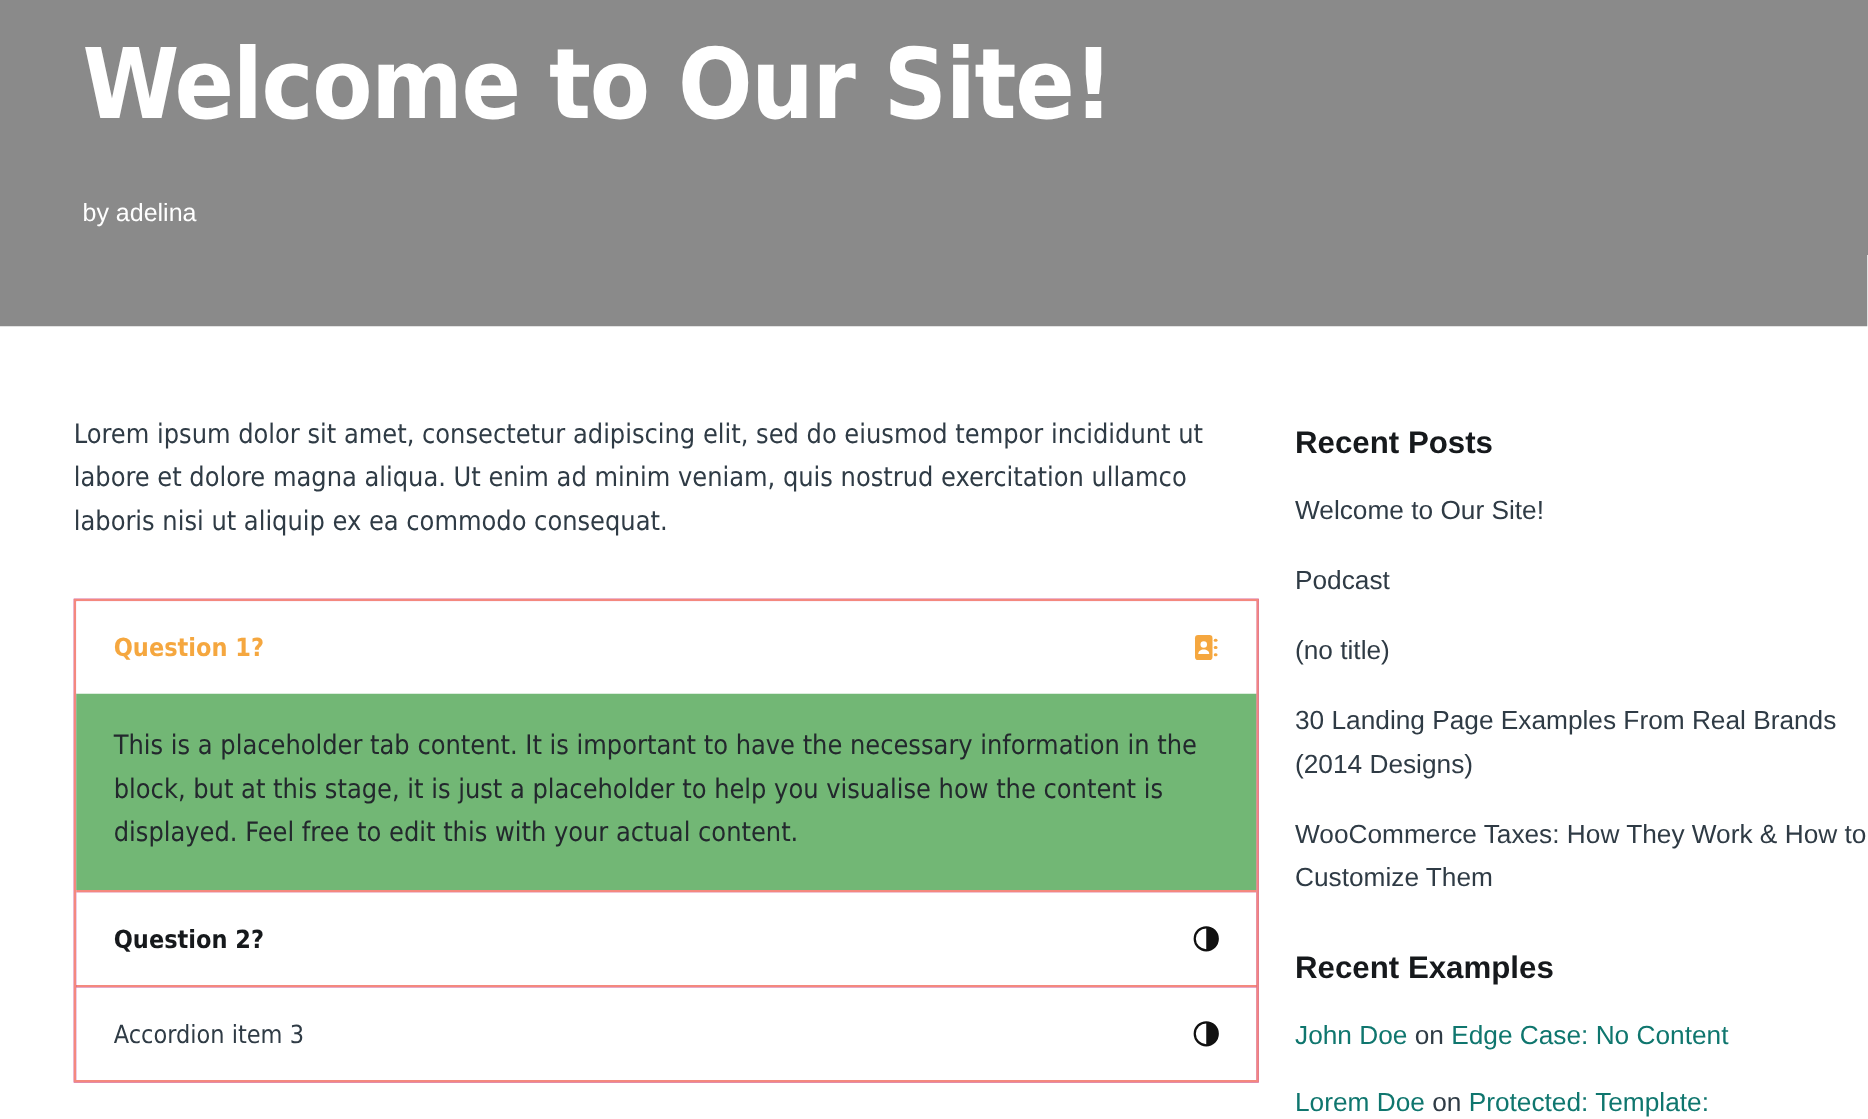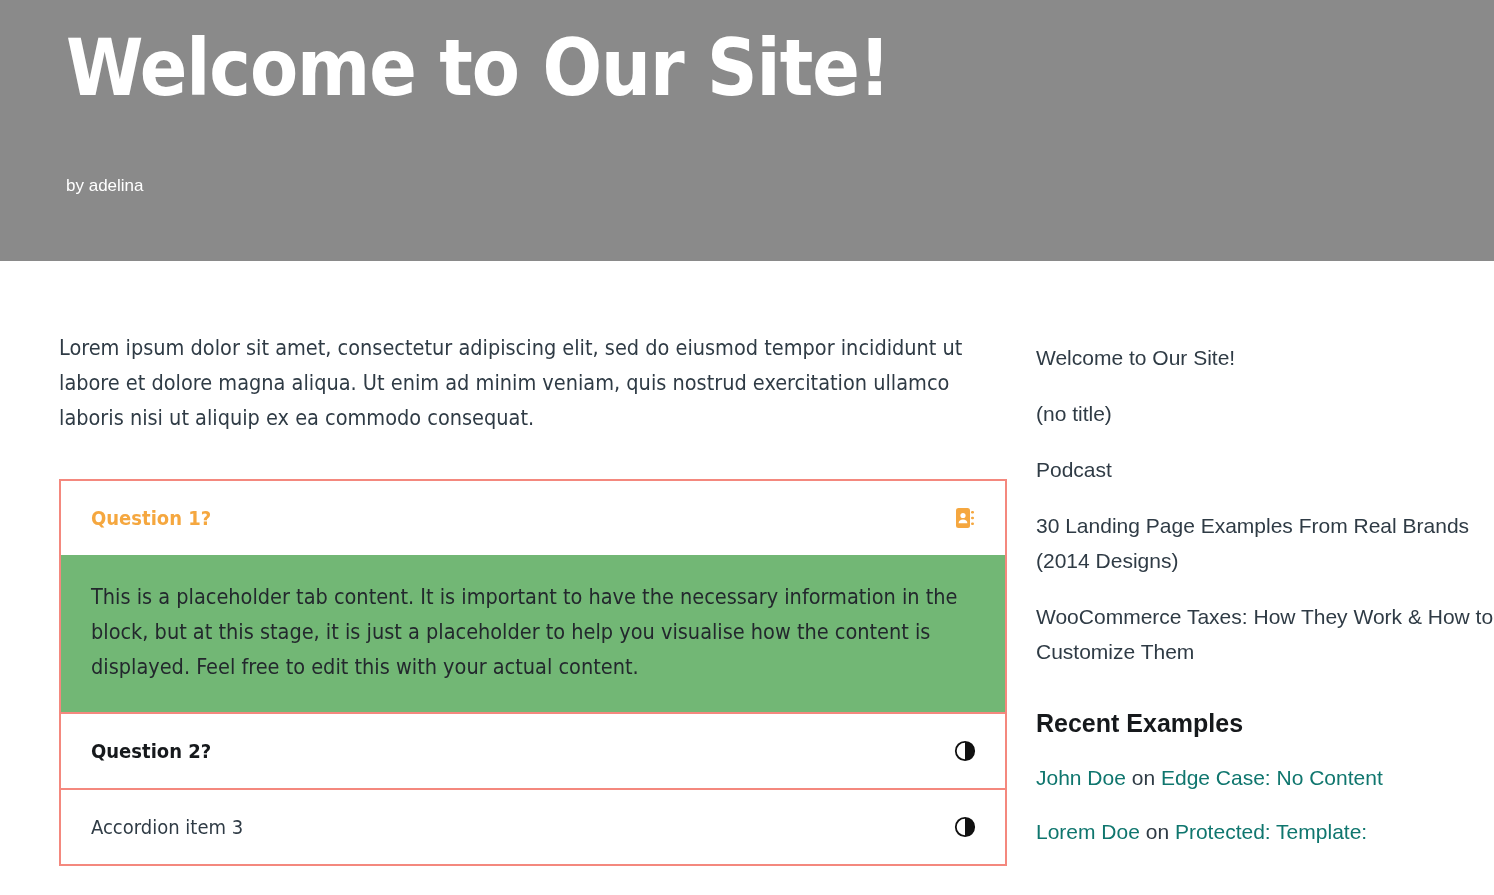--- a/index.html
+++ b/index.html
@@ -29,22 +29,22 @@
     font-weight: bold;
     font-size: 78px;
     line-height: 108px;
     letter-spacing: -1px;
     color: #ffffff;
     white-space: nowrap;
   }
   .site-byline {
     position: absolute;
     left: 66px;
-    top: 176px;
-    font-size: 17px;
+    top: 160px;
+    font-size: 20px;
     color: #ffffff;
     font-family: "Liberation Sans", sans-serif;
   }
 
   
   .page-body {
     display: flex;
     align-items: flex-start;
     padding-top: 69px;
   }
@@ -233,24 +233,25 @@
           </span>
         </div>
       </div>
 
     </div>
   </main>
 
   <aside class="sidebar-col">
 
     <section class="widget">
+      <h2 class="widget-title">Recent Posts</h2>
       <ul class="widget-list">
         <li><a class="post-link">Welcome to Our Site!</a></li>
+        <li><a class="post-link">Podcast</a></li>
         <li><a class="post-link">(no title)</a></li>
-        <li><a class="post-link">Podcast</a></li>
         <li><a class="post-link">30 Landing Page Examples From Real Brands (2014 Designs)</a></li>
         <li><a class="post-link">WooCommerce Taxes: How They Work &amp; How to Customize Them</a></li>
       </ul>
     </section>
 
     <section class="widget">
       <h2 class="widget-title">Recent Examples</h2>
       <ul class="widget-list comments-list">
         <li>
           <a class="comment-link">John Doe</a>

